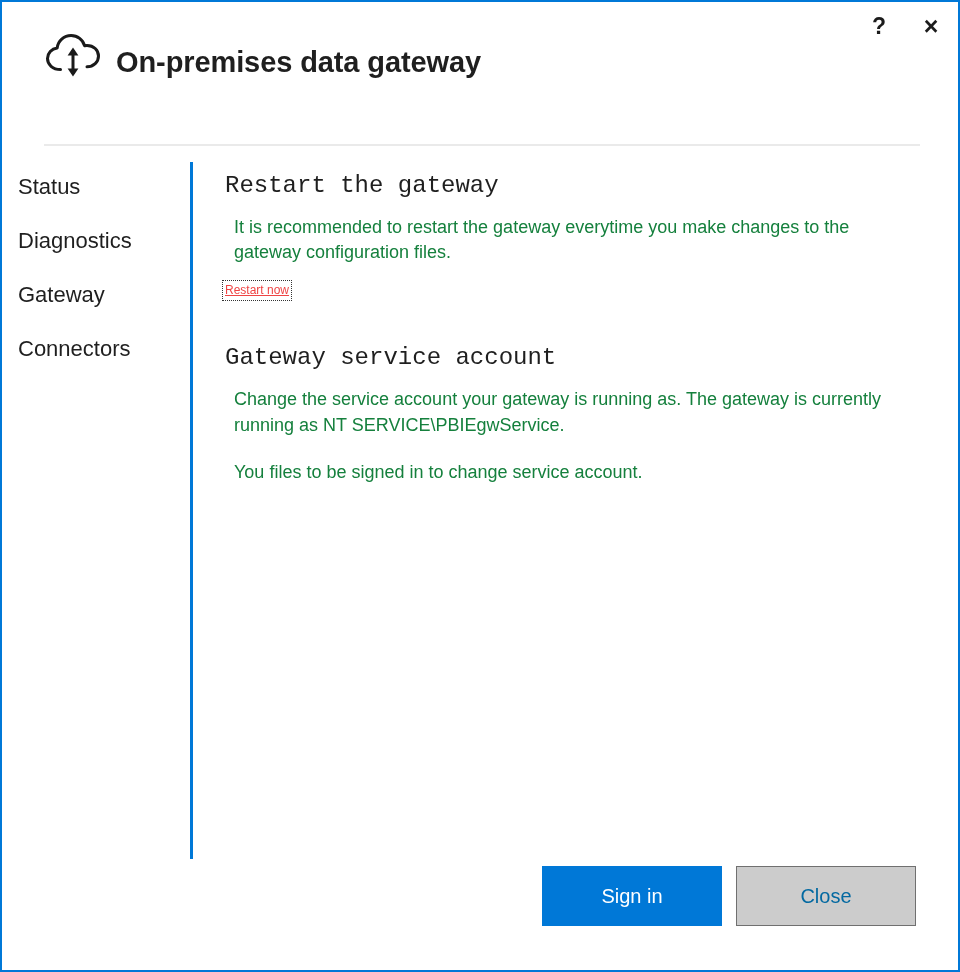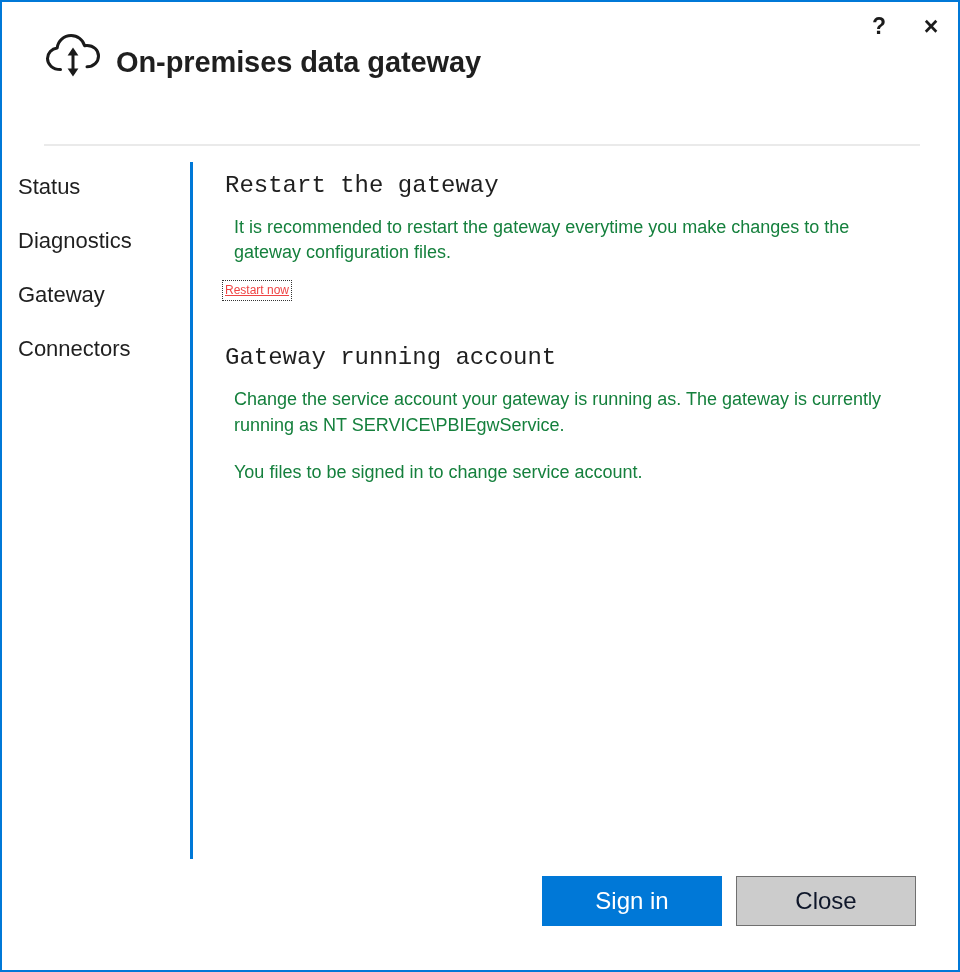--- a/index.html
+++ b/index.html
@@ -162,37 +162,37 @@
   
   .footer {
     position: absolute;
     right: 42px;
     bottom: 44px;
     display: flex;
     gap: 14px;
   }
   .btn {
     width: 180px;
-    height: 50px;
-    font-size: 24px;
+    height: 60px;
+    font-size: 20px;
     font-family: "Liberation Sans", sans-serif;
     cursor: pointer;
     box-sizing: border-box;
     display: flex;
     align-items: center;
     justify-content: center;
   }
   .btn.primary {
     background: #0078d7;
     color: #ffffff;
     border: none;
   }
   .btn.secondary {
     background: #cccccc;
-    color: #0f172a;
+    color: #0369a1;
     border: 1px solid #707070;
   }
 </style>
 </head>
 <body>
 
 <div class="window">
 
   <div class="titlebar-controls">
     <button class="ctrl-btn help">
@@ -232,21 +232,21 @@
 
   <div class="vline"></div>
 
   <main class="content">
     <h2 class="section-title">Restart the gateway</h2>
     <p class="body-text">It is recommended to restart the gateway everytime you make changes to the gateway configuration files.</p>
     <div class="link-wrap">
       <span class="restart-link">Restart now</span>
     </div>
 
-    <h2 class="section-title second">Gateway running account</h2>
+    <h2 class="section-title second">Gateway service account</h2>
     <p class="body-text">Change the service account your gateway is running as. The gateway is currently running as NT SERVICE\PBIEgwService.</p>
     <p class="body-text">You files to be signed in to change service account.</p>
   </main>
 
   <div class="footer">
     <button class="btn primary">Sign in</button>
     <button class="btn secondary">Close</button>
   </div>
 
 </div>

